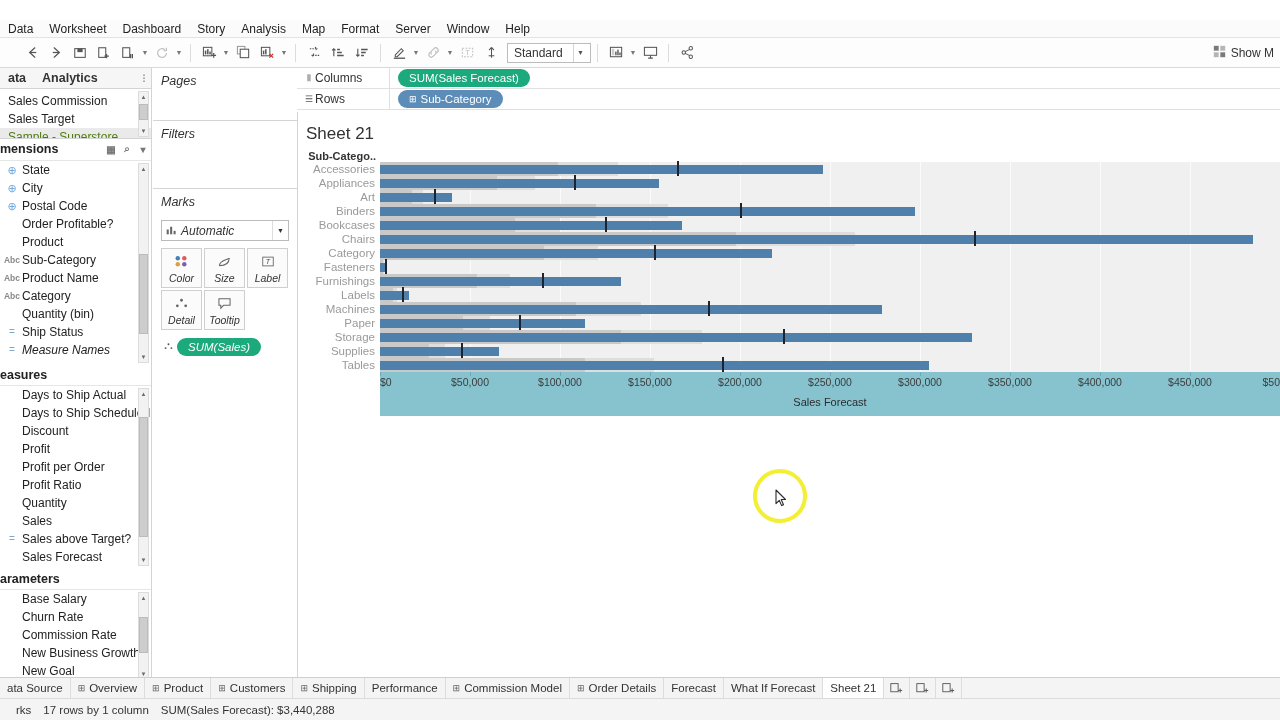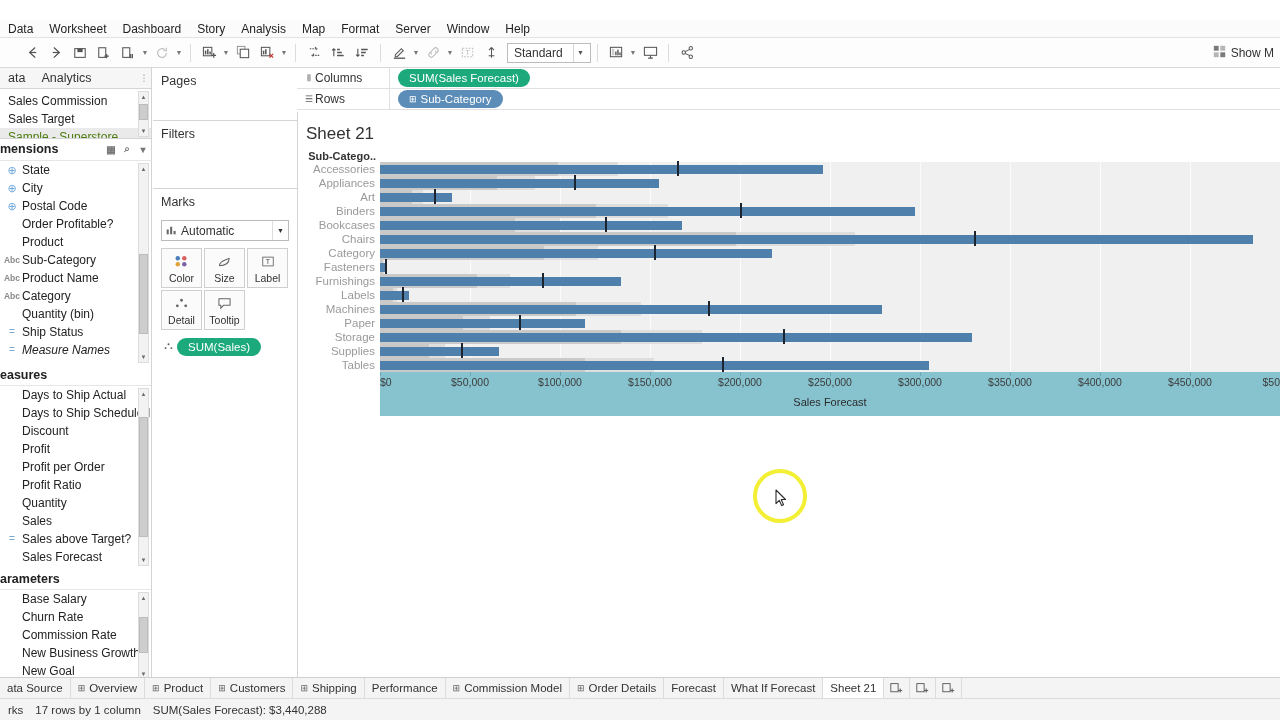--- a/index.html
+++ b/index.html
@@ -69,21 +69,21 @@
     display: flex; align-items: center; gap: 5px; padding: 0 6px;
     font-size: 12px; color: #333;
   }
 
   
   .leftpane {
     position: absolute; top: 68px; left: 0; width: 152px; height: 614px;
     background: #fff; border-right: 1px solid #d4d4d4;
     display: flex; flex-direction: column;
   }
-  .pane-tabs { height: 22px; display: flex; align-items: stretch; border-bottom: 1px solid #d4d4d4; background: #f6f6f6;}
+  .pane-tabs { height: 22px; display: flex; align-items: stretch; border-bottom: 1px solid #d4d4d4; background: #f6f6f6; font-weight: bold;}
   .pane-tab { flex: 0 0 auto; display:flex; align-items:center; justify-content:center;
               font-size: 12.5px; color:#333; padding: 0 8px; }
   .pane-tab.plain { color:#333; }
   .pane-tab-sp { flex:1; }
   .pane-dots { width:14px; display:flex; align-items:center; justify-content:center; color:#888; font-size:9px;}
 
   .ds-list { position: relative; height: 52px; border-bottom: 1px solid #d4d4d4; padding-top: 3px; overflow:hidden;}
   .ds-item { height: 18px; line-height: 18px; padding-left: 8px; font-size: 12px; color:#222; white-space:nowrap;}
   .ds-item.faded { color:#4d7c0f; background:#eaeaea;}
 
@@ -106,21 +106,21 @@
   .fld.italic .fname { font-style: italic; }
 
   .vscroll { position:absolute; right:2px; top:2px; bottom:2px; width:11px;
              background:#f2f2f2; border:1px solid #dcdcdc;}
   .vscroll .thumb { position:absolute; left:0; width:9px; background:#cdcdcd; border:1px solid #bcbcbc;}
   .vscroll .arr { position:absolute; left:0; width:9px; height:10px; color:#6a6a6a;
                   font-size:6px; display:flex; align-items:center; justify-content:center;}
 
   
   .cardcol { position:absolute; top:68px; left:153px; width:144px; height:614px; background:#fff; }
-  .card { border-bottom: 1px solid #d4d4d4; }
+  .card { border-bottom: 1px solid #d4d4d4; font-style: italic; }
   .card-title { font-size: 12.5px; color:#333; padding: 6px 0 5px 8px; }
   .card.pages { height: 53px; }
   .card.filters { height: 68px; }
   .card.marks { height: 493px; }
   .marks-combo {
     margin: 6px 8px 0 8px; height: 21px; border:1px solid #bbb; background:#fff;
     display:flex; align-items:center; padding-left:4px; font-size:12px; color:#333;
   }
   .marks-combo .mlabel { flex:1; padding-left:4px;}
   .marks-combo .mbtn { width:16px; height:19px; border-left:1px solid #ddd;
@@ -193,21 +193,21 @@
   .btab { display:flex; align-items:center; padding: 0 7px; font-size: 11.5px; color:#333;
           border-right:1px solid #dcdcdc; white-space:nowrap; }
   .btab .bic { margin-right:4px; font-size:9px; color:#666;}
   .btab.active { background:#fff; font-weight: normal; }
   .btab.newbtn { color:#555; font-size: 12px; padding: 0 6px; }
 
   .statusbar { position:absolute; left:0; bottom:0; width:1280px; height:22px;
                background:#f4f4f4; border-top:1px solid #dcdcdc;
                display:flex; align-items:center; font-size:11.5px; color:#333;}
   .statusbar .sitem { padding: 0 12px 0 0; }
-  .statusbar .sitem:first-child { padding-left: 8px; }
+  .statusbar .sitem:first-child { padding-left: 16px; }
 </style>
 </head>
 <body>
 
 <div id="app">
 
 
   <div class="menubar">
       <div class="menu-item">Data</div>
       <div class="menu-item">Worksheet</div>

